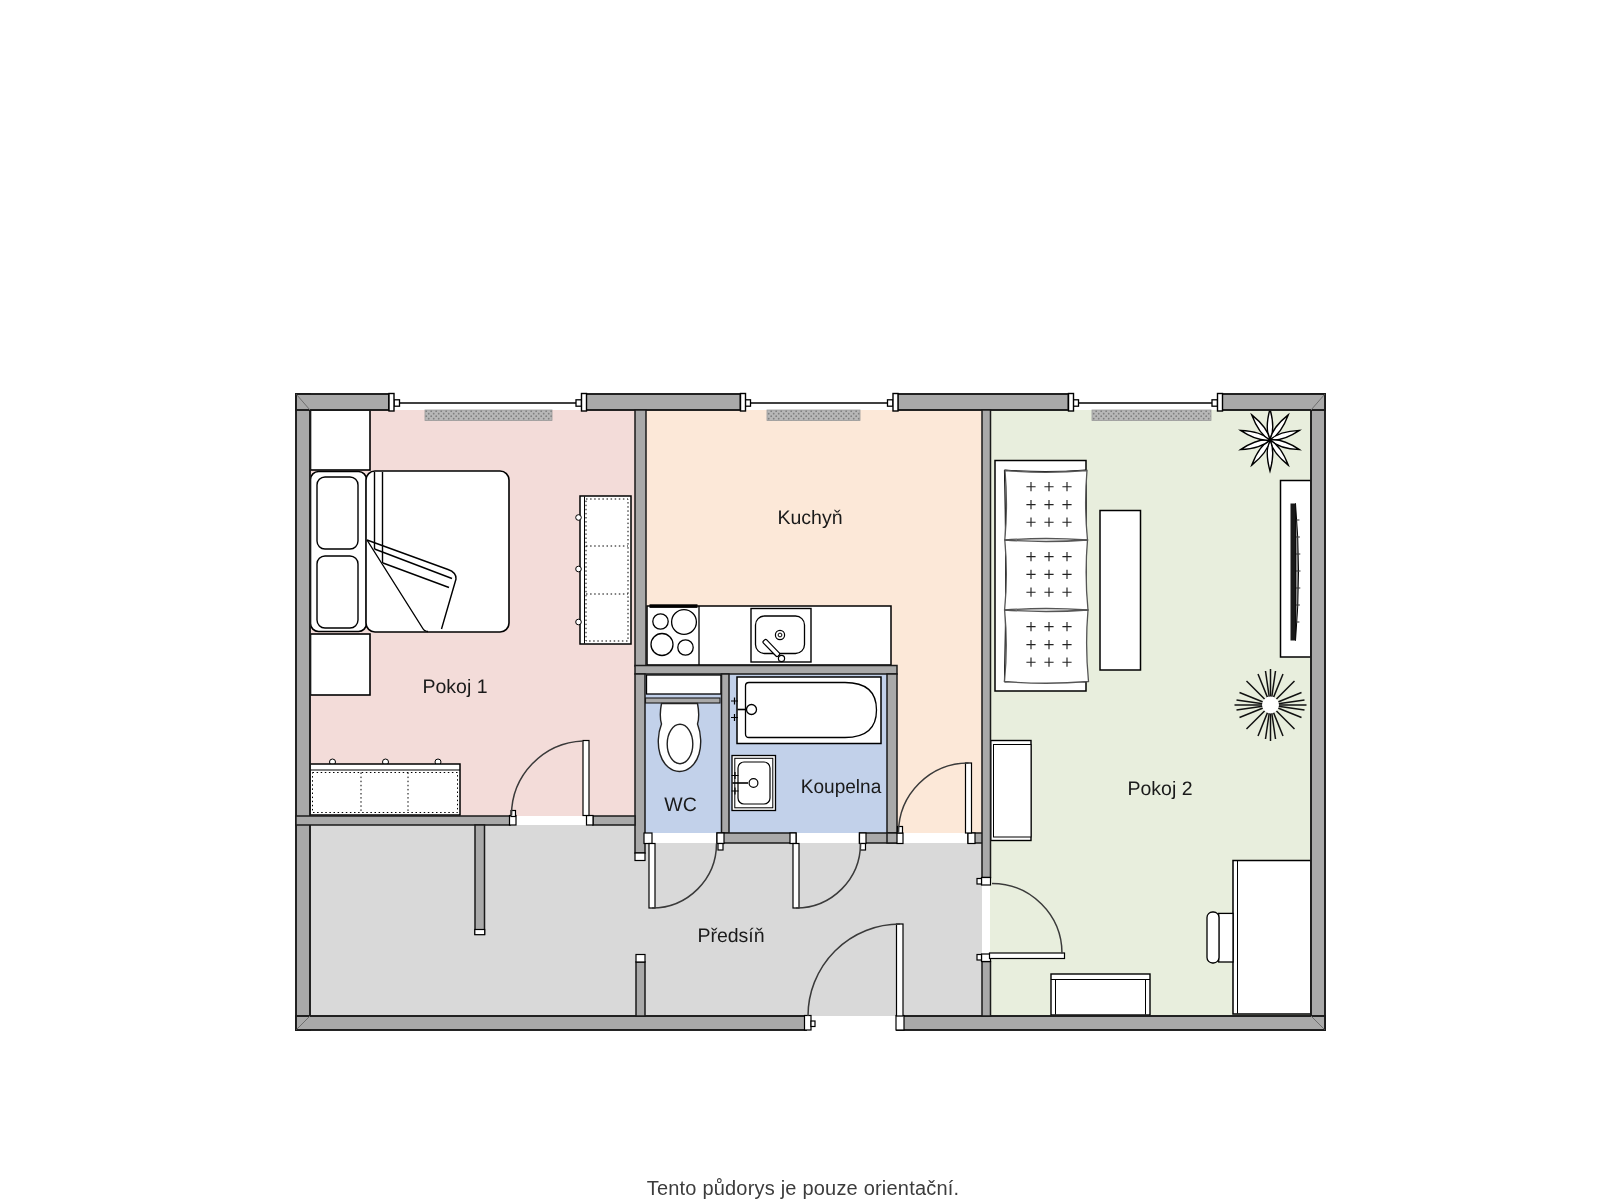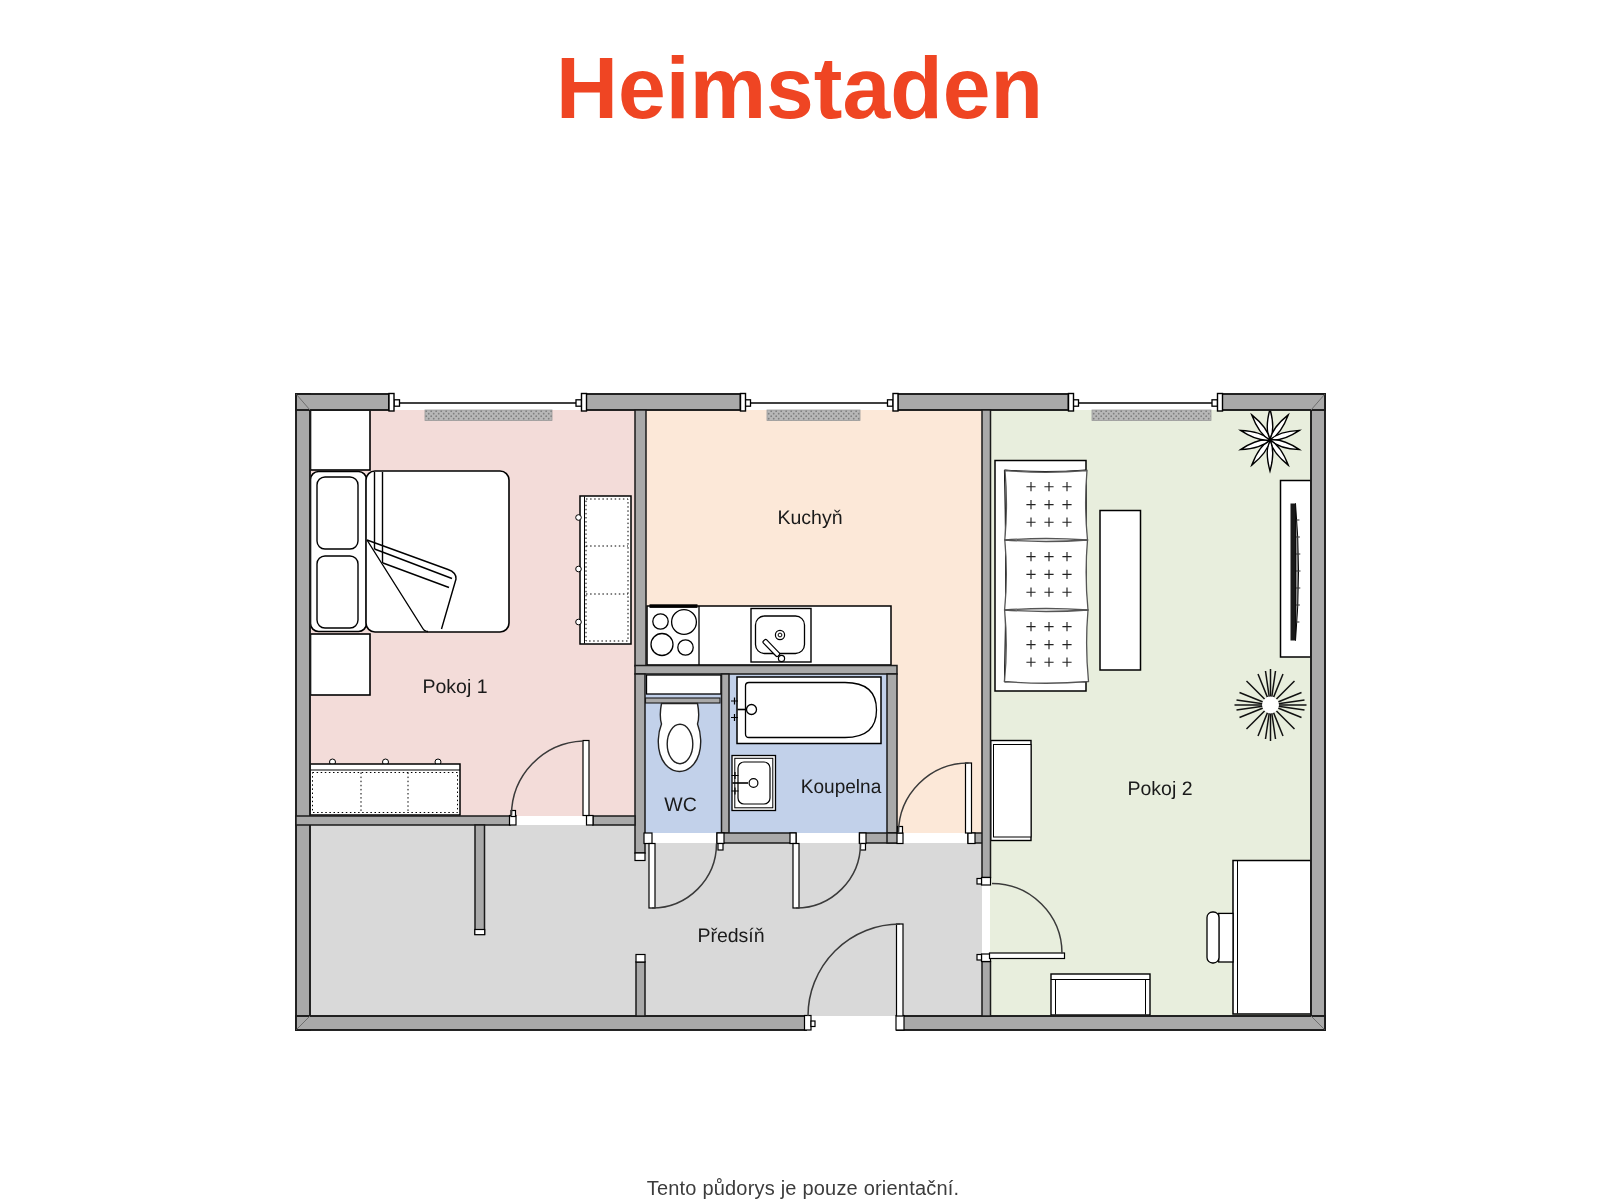--- a/index.html
+++ b/index.html
@@ -295,19 +295,16 @@
   <text x="455" y="693">Pokoj 1</text>
   <text x="810" y="524">Kuchyň</text>
   <text x="680.5" y="811">WC</text>
   <text x="841" y="793" textLength="80.5" lengthAdjust="spacingAndGlyphs">Koupelna</text>
   <text x="1160" y="795">Pokoj 2</text>
   <text x="731" y="941.5">Předsíň</text>
 </g>
 </svg>
 
 
-<div style="position:absolute;left:556px;top:56px;width:478px;height:66px;">
-  <span style="display:inline-block;font-family:'Liberation Sans',sans-serif;font-weight:bold;font-size:87px;line-height:64px;color:#ef4523;transform:scaleX(0.9875);transform-origin:0 0;white-space:nowrap;">Heimstaden</span>
-</div>
 
 
 <div style="position:absolute;left:3px;top:1177px;width:1600px;text-align:center;font-family:'Liberation Sans',sans-serif;font-size:20px;letter-spacing:0.2px;color:#3c3c3c;">Tento půdorys je pouze orientační.</div>
 </div>
 
 </body></html>

